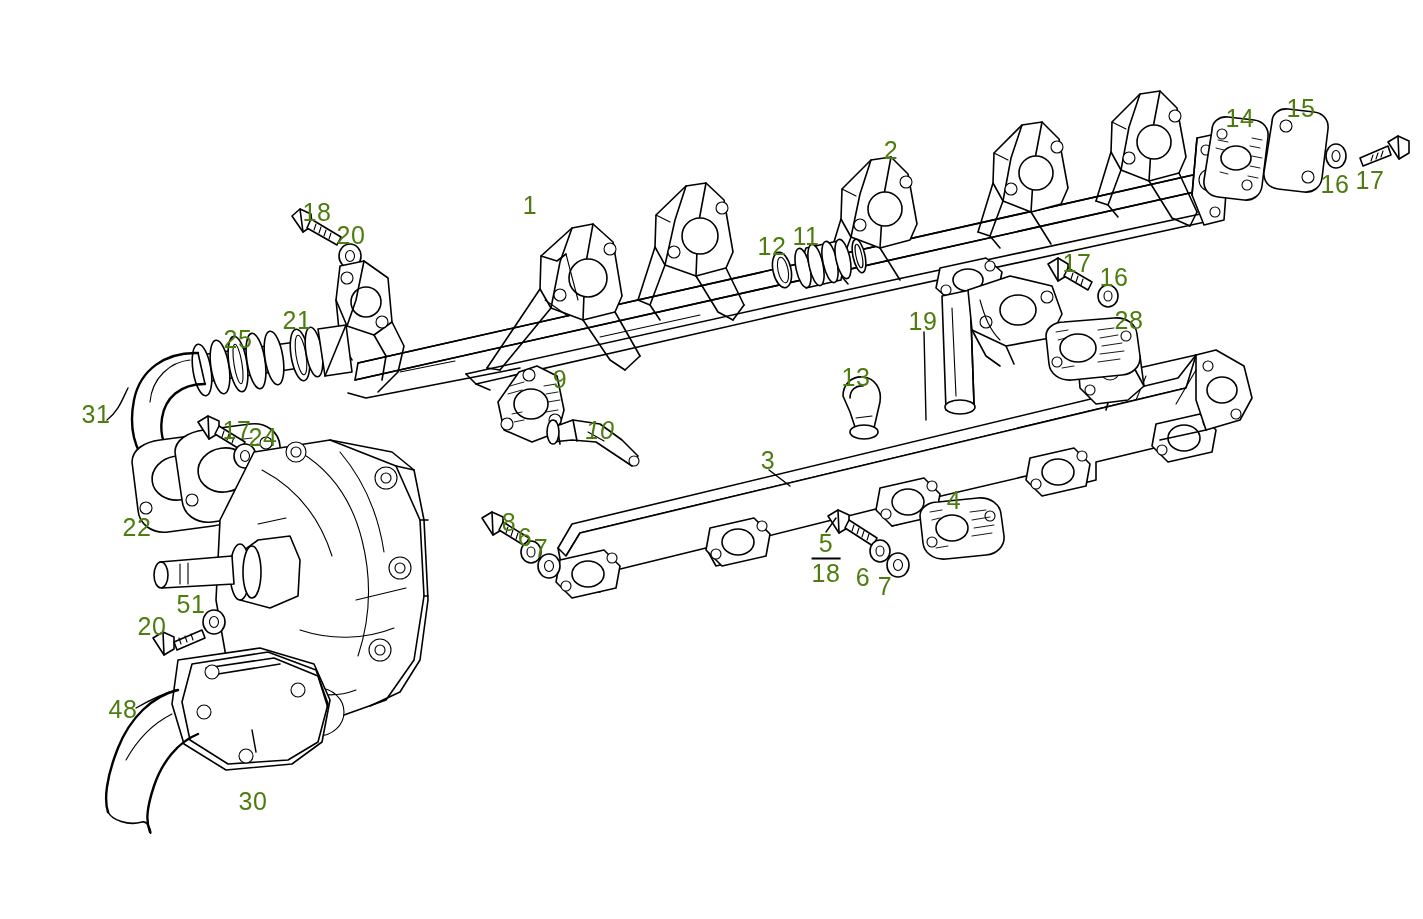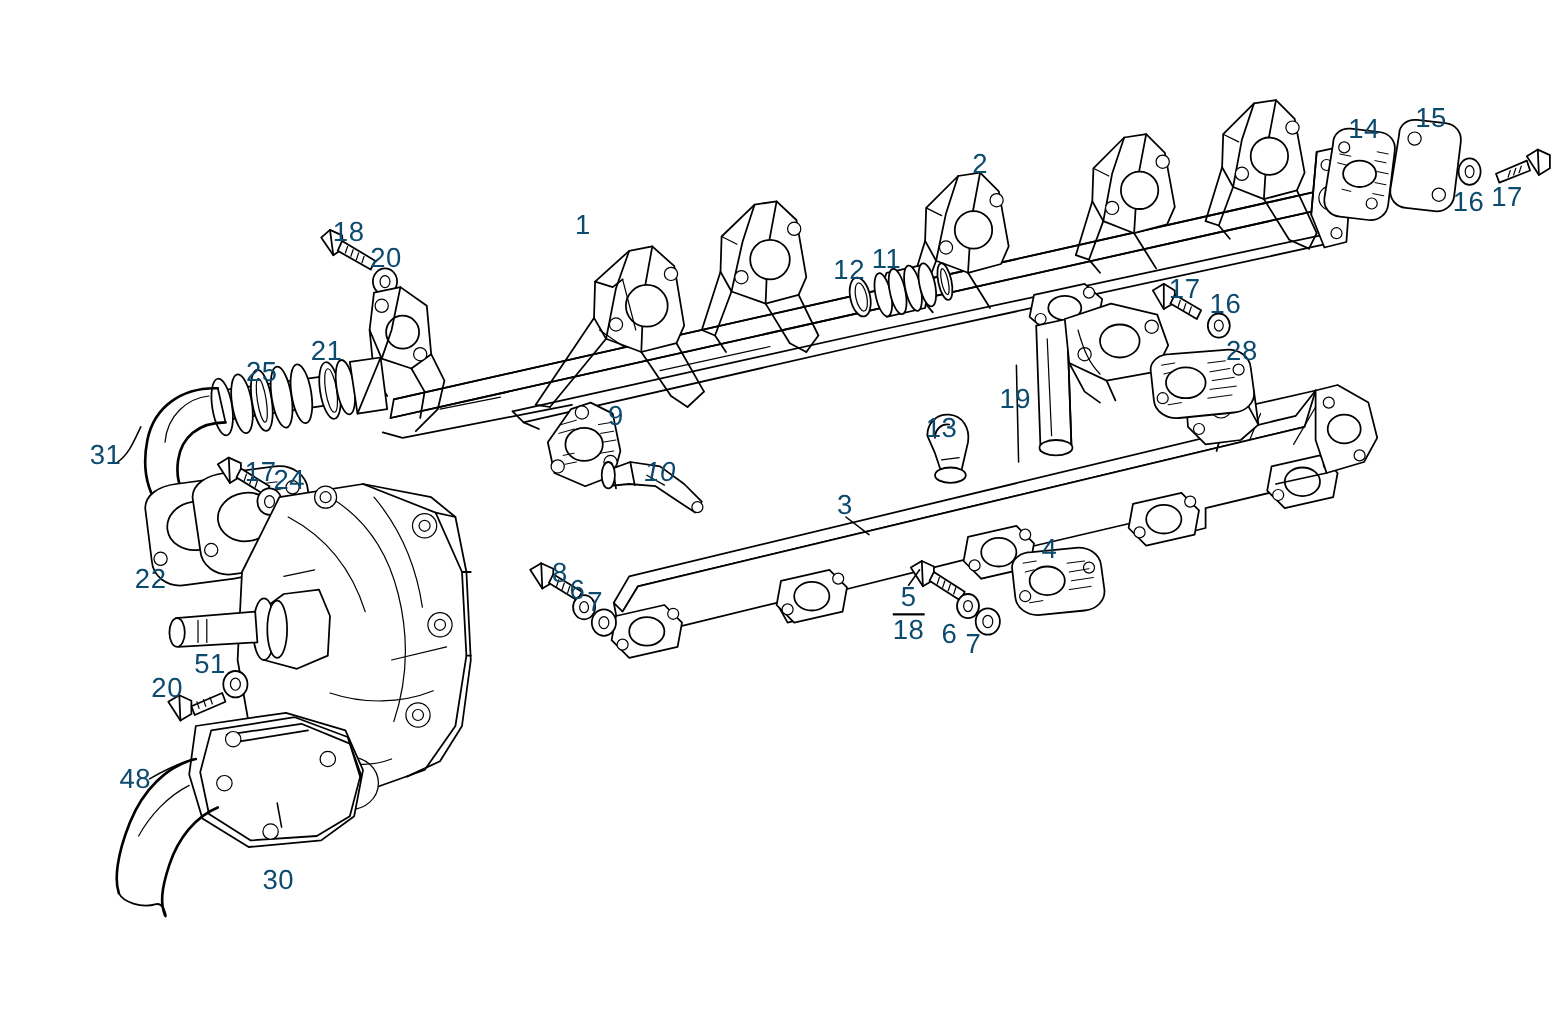--- a/index.html
+++ b/index.html
@@ -22,21 +22,21 @@
     position: absolute;
     left: 0; top: 0;
     width: 1423px;
     height: 919px;
   }
   .callout {
     position: absolute;
     font-family: "Liberation Sans", sans-serif;
     font-size: 25px;
     font-weight: 400;
-    color: #0c4a6e;
+    color: #4d7c0f;
     line-height: 1;
     white-space: nowrap;
     letter-spacing: 0.5px;
     transform: translate(-50%, -50%);
     user-select: none;
   }
   .callout.frac {
     display: inline-block;
     text-align: center;
     line-height: 1.02;
@@ -574,29 +574,29 @@
       <div class="callout" style="left: 1335px; top: 184px;">16</div>
       <div class="callout" style="left: 1370px; top: 180px;">17</div>
       <div class="callout" style="left: 238px; top: 339px;">25</div>
       <div class="callout" style="left: 297px; top: 320px;">21</div>
       <div class="callout" style="left: 96px; top: 414px;">31</div>
       <div class="callout" style="left: 237px; top: 430px;">17</div>
       <div class="callout" style="left: 263px; top: 437px;">24</div>
       <div class="callout" style="left: 137px; top: 527px;">22</div>
       <div class="callout" style="left: 560px; top: 379px;">9</div>
       <div class="callout" style="left: 600px; top: 430px; font-style: italic;">10</div>
-      <div class="callout" style="left: 856px; top: 390px;">13</div>
+      <div class="callout" style="left: 856px; top: 377px;">13</div>
       <div class="callout" style="left: 768px; top: 460px;">3</div>
       <div class="callout" style="left: 509px; top: 522px;">8</div>
       <div class="callout" style="left: 525px; top: 537px;">6</div>
       <div class="callout" style="left: 541px; top: 548px;">7</div>
       <div class="callout" style="left: 863px; top: 577px;">6</div>
       <div class="callout" style="left: 885px; top: 586px;">7</div>
       <div class="callout" style="left: 954px; top: 500px;">4</div>
-      <div class="callout" style="left: 923px; top: 321px; margin-top: 42px;">19</div>
+      <div class="callout" style="left: 923px; top: 321px;">19</div>
       <div class="callout" style="left: 1077px; top: 263px;">17</div>
       <div class="callout" style="left: 1114px; top: 277px;">16</div>
       <div class="callout" style="left: 1129px; top: 320px;">28</div>
       <div class="callout" style="left: 191px; top: 604px;">51</div>
       <div class="callout" style="left: 152px; top: 626px;">20</div>
       <div class="callout" style="left: 123px; top: 709px;">48</div>
       <div class="callout" style="left: 253px; top: 765px; margin-top: 36px;">30</div>
       <div class="callout frac" style="left: 826px; top: 558px;">
         <span class="num">5</span>
         <span class="den">18</span>

